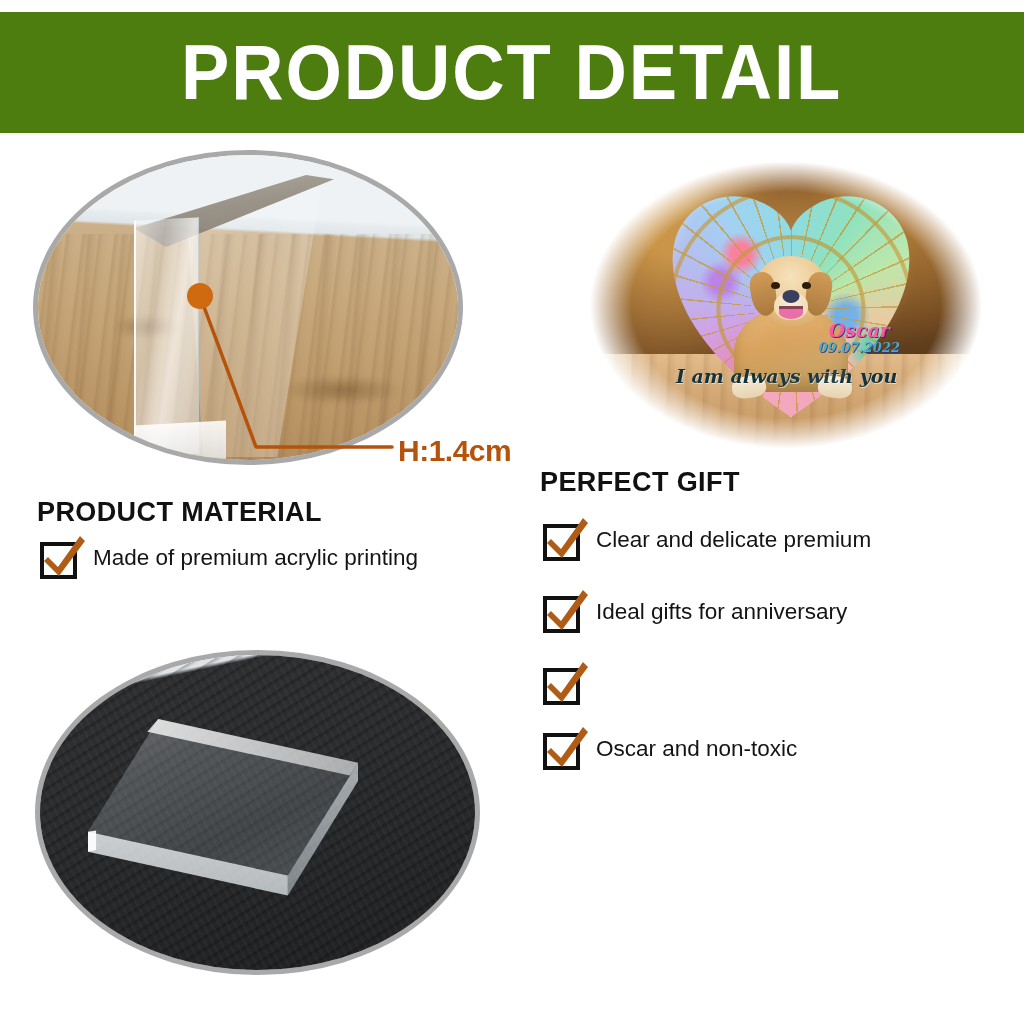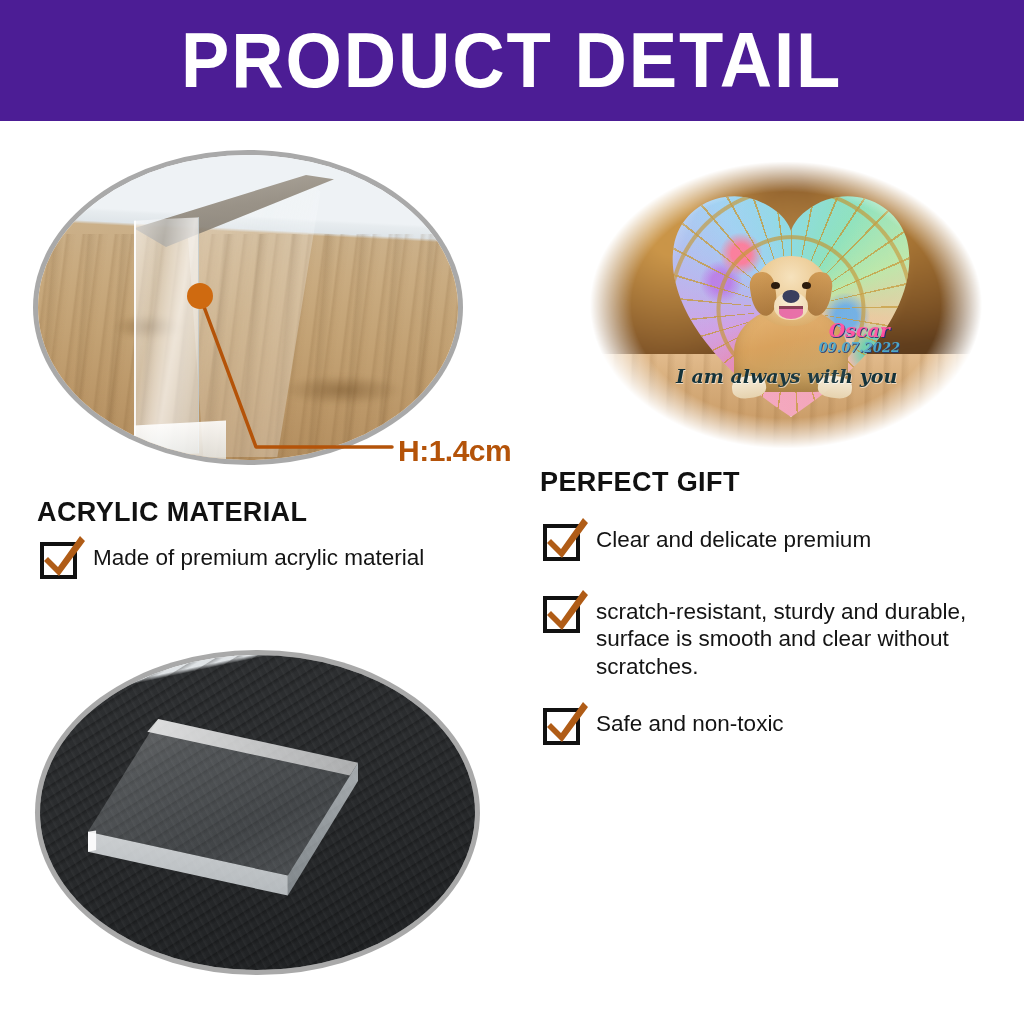--- a/index.html
+++ b/index.html
@@ -13,24 +13,24 @@
     position: relative;
     overflow: hidden;
     font-family: "Liberation Sans", sans-serif;
     -webkit-font-smoothing: antialiased;
   }
 
   
   #header-banner {
     position: absolute;
     left: 0;
-    top: 0;
+    top: 12px;
     width: 1024px;
     height: 121px;
-    background: #4c1d95;
+    background: #4d7c0f;
     display: flex;
     align-items: center;
     justify-content: center;
   }
   #header-title {
     color: #ffffff;
     font-family: "Liberation Sans Narrow", "Liberation Sans", sans-serif;
     font-weight: bold;
     font-size: 78px;
     letter-spacing: 2px;
@@ -550,57 +550,64 @@
   <div class="slate-scene"></div>
   <div class="flat-block">
     <div class="flat-top"></div>
     <div class="flat-top-sheen"></div>
     <div class="flat-edge-right"></div>
     <div class="flat-edge-front"></div>
     <div class="flat-edge-left"></div>
   </div>
 </div>
 
-<div class="section-heading" id="heading-acrylic-material">ACRYLIC MATERIAL</div>
+<div class="section-heading" id="heading-acrylic-material">PRODUCT MATERIAL</div>
 
 <div class="feature-list" id="list-acrylic-material">
   <div class="feature-item">
     <span class="checkbox-mark">
       <svg viewBox="0 0 50 50" aria-hidden="true">
         <path d="M9 26 L19 36 L41 5 L46 10 L20 45 L5 30 Z" fill="#b05c16"></path>
       </svg>
     </span>
-    <span class="feature-text">Made of premium acrylic material</span>
+    <span class="feature-text">Made of premium acrylic printing</span>
   </div>
 </div>
 
 <div class="section-heading" id="heading-perfect-gift">PERFECT GIFT</div>
 
 <div class="feature-list" id="list-perfect-gift">
 
   <div class="feature-item">
     <span class="checkbox-mark">
       <svg viewBox="0 0 50 50" aria-hidden="true">
           <path d="M9 26 L19 36 L41 5 L46 10 L20 45 L5 30 Z" fill="#b05c16"></path>
         </svg>
     </span>
     <span class="feature-text">Clear and delicate premium</span>
   </div>
 
+  <div class="feature-item">
+    <span class="checkbox-mark">
+      <svg viewBox="0 0 50 50" aria-hidden="true">
+          <path d="M9 26 L19 36 L41 5 L46 10 L20 45 L5 30 Z" fill="#b05c16"></path>
+        </svg>
+    </span>
+    <span class="feature-text">Ideal gifts for anniversary</span>
+  </div>
 
   <div class="feature-item multiline">
     <span class="checkbox-mark">
       <svg viewBox="0 0 50 50" aria-hidden="true">
           <path d="M9 26 L19 36 L41 5 L46 10 L20 45 L5 30 Z" fill="#b05c16"></path>
         </svg>
     </span>
-    <span class="feature-text">scratch-resistant, sturdy and durable, surface is smooth and clear without scratches.</span>
   </div>
 
   <div class="feature-item">
     <span class="checkbox-mark">
       <svg viewBox="0 0 50 50" aria-hidden="true">
           <path d="M9 26 L19 36 L41 5 L46 10 L20 45 L5 30 Z" fill="#b05c16"></path>
         </svg>
     </span>
-    <span class="feature-text">Safe and non-toxic</span>
+    <span class="feature-text">Oscar and non-toxic</span>
   </div>
 </div>
 
 </body></html>

